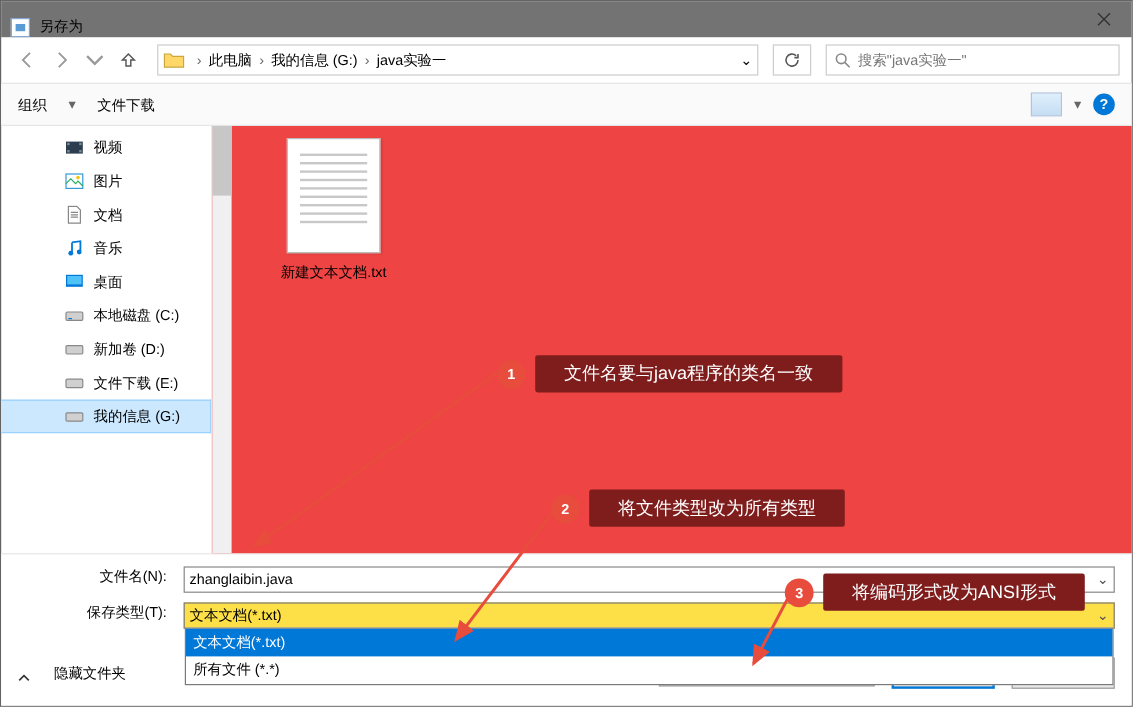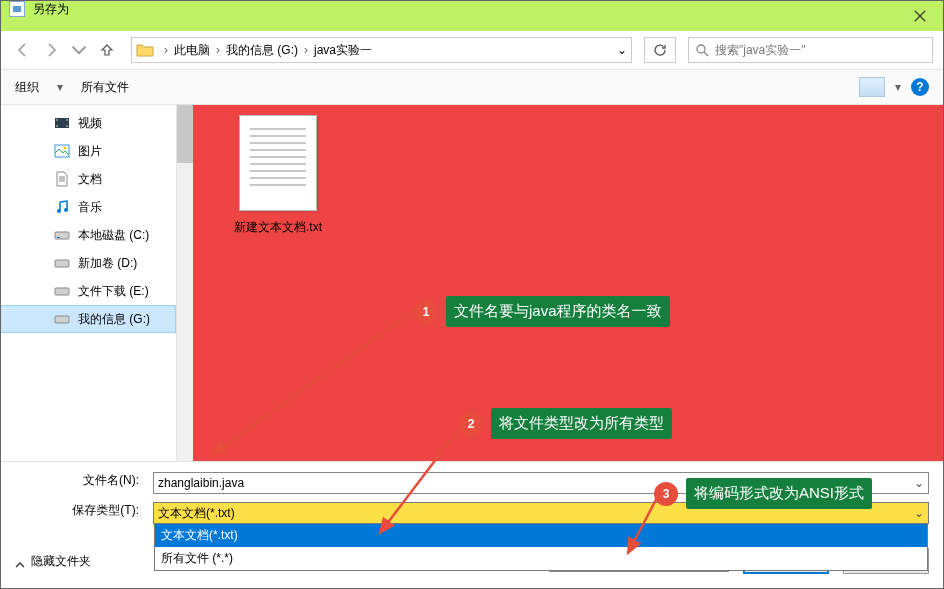--- a/index.html
+++ b/index.html
@@ -1,33 +1,33 @@
 <!DOCTYPE html>
 <html><head>
 <meta charset="utf-8">
 <style>
 *{box-sizing:border-box;margin:0;padding:0;font-family:"Microsoft YaHei","Segoe UI",sans-serif;font-size:12px}
 body{background:#fff;position:relative;width:944px;height:589px;overflow:hidden}
 .window{width:944px;height:589px;border:1px solid #646464;background:#fff;display:flex;flex-direction:column;position:relative}
-.titlebar{height:30px;display:flex;align-items:flex-start;padding:0 0 0 8px;background:#bef264}
+.titlebar{height:30px;display:flex;align-items:flex-end;padding:0 0 0 8px;background:#737373}
 .titlebar .icon{width:16px;height:16px;background:#fff;border:1px solid #87a8d4;margin-right:8px;display:flex;align-items:center;justify-content:center}
 .titlebar .icon::after{content:"";width:8px;height:6px;background:linear-gradient(#5b9bd5,#5b9bd5)}
 .titlebar .title{flex:1}
 .titlebar .close{width:46px;height:30px;display:flex;align-items:center;justify-content:center;font-size:14px}
 .navbar{height:38px;display:flex;align-items:center;padding:0 10px;gap:4px}
 .nav-arrow{width:24px;height:24px;display:flex;align-items:center;justify-content:center;color:#999}
 .nav-arrow svg{width:16px;height:16px}
 .nav-up{width:24px;height:24px;display:flex;align-items:center;justify-content:center;color:#555}
 .address{flex:1;height:26px;border:1px solid #ccc;display:flex;align-items:center;margin:0 8px;padding:0 4px}
 .address .folder-icon{width:18px;height:14px;margin-right:6px}
 .crumb{display:flex;align-items:center;gap:2px;font-size:12px}
 .crumb .sep{color:#666;padding:0 4px}
 .refresh{width:32px;height:26px;border:1px solid #ccc;display:flex;align-items:center;justify-content:center;color:#555;margin-right:8px}
 .search{width:245px;height:26px;border:1px solid #ccc;display:flex;align-items:center;padding:0 6px;gap:6px;color:#777}
-.toolbar{height:36px;border-top:1px solid #e5e5e5;border-bottom:1px solid #e5e5e5;background:#fafafa;display:flex;align-items:center;padding:0 14px;gap:18px}
+.toolbar{height:36px;border-top:1px solid #e5e5e5;border-bottom:1px solid #e5e5e5;background:#fafafa;display:flex;padding:10px 14px;gap:18px}
 .toolbar .right{margin-left:auto;display:flex;gap:10px;align-items:center}
 .view-icon{width:26px;height:20px;border:1px solid #b0c4de;background:linear-gradient(#dfeffc,#c5def3);display:inline-block}
 .help-icon{width:18px;height:18px;border-radius:50%;background:#0078d7;color:#fff;display:flex;align-items:center;justify-content:center;font-weight:bold}
 .body{flex:1;display:flex;min-height:0}
 .sidebar{width:176px;border-right:1px solid #e5e5e5;overflow:hidden;padding-top:4px}
 .sidebar .item{display:flex;align-items:center;height:28px;padding-left:53px;gap:8px;cursor:default}
 .sidebar .item.sel{background:#cce8ff;border:1px solid #99d1ff;border-left:none}
 .sidebar .iconbox{width:16px;height:16px;flex-shrink:0}
 .main{flex:1;position:relative;background:#ef4444}
 .scrollbar{position:absolute;top:0;left:0;width:16px;height:100%;background:#f0f0f0}
@@ -42,24 +42,24 @@
 .formrow .field.combo{position:relative;border:1px solid #7a7a7a;background:#fde047}
 .field .dd-btn{margin-left:auto;color:#555}
 .dropdown{position:absolute;left:0;top:100%;width:100%;border:1px solid #7a7a7a;background:#fff;z-index:5}
 .dropdown .opt{padding:3px 6px}
 .dropdown .opt.sel{background:#0078d7;color:#fff}
 .finalrow{display:flex;align-items:center;gap:14px;margin-top:24px}
 .finalrow .spacer{flex:1}
 .enc-sel{width:180px;height:22px;border:1px solid #888;background:#e9e9e9;padding:0 6px;display:flex;align-items:center}
 .btn{width:86px;height:26px;border:1px solid #999;background:#e9e9e9;display:flex;align-items:center;justify-content:center}
 .btn.primary{border:2px solid #0078d7;background:#e9e9e9}
-.hide-folders{display:flex;align-items:flex-end;gap:6px}
+.hide-folders{display:flex;align-items:flex-end;gap:20px}
 .callout{position:absolute;display:flex;align-items:center;z-index:20}
 .callout .num{width:24px;height:24px;border-radius:50%;background:#e74c3c;color:#fff;display:flex;align-items:center;justify-content:center;font-weight:bold;margin-right:8px}
-.callout .txt{background:#15803d;color:#fff;padding:6px 8px;font-size:15px;border-radius:2px}
+.callout .txt{background:#7f1d1d;color:#fff;padding:6px 24px;font-size:15px;border-radius:2px}
 .arrow{position:absolute;z-index:15;pointer-events:none}
 svg{display:block}
 </style>
 </head>
 <body>
 
 <div class="window">
   <div class="titlebar">
     <div class="icon"></div>
     <div class="title">另存为</div>
@@ -115,21 +115,21 @@
           <circle cx="6" cy="6" r="4" fill="none" stroke="#888" stroke-width="1.3"></circle>
           <path d="M9 9 L13 13" stroke="#888" stroke-width="1.3"></path>
         </svg>
       <span>搜索"java实验一"</span>
     </div>
   </div>
 
   <div class="toolbar">
     <span>组织</span>
     <span style="color:#666">▾</span>
-    <span>所有文件</span>
+    <span>文件下载</span>
     <div class="right">
       <span class="view-icon"></span>
       <span style="color:#666">▾</span>
       <span class="help-icon">?</span>
     </div>
   </div>
 
   <div class="body">
     <div class="sidebar">
       <div class="item">
@@ -157,20 +157,27 @@
           </svg>
           <span>文档</span>
         </div>
       <div class="item">
           <svg class="iconbox" viewBox="0 0 16 16">
             <path d="M6 3 L6 11 M6 3 L13 2 L13 10" stroke="#0078d7" stroke-width="1.5" fill="none"></path>
             <circle cx="5" cy="12" r="2" fill="#0078d7"></circle>
             <circle cx="12" cy="11" r="2" fill="#0078d7"></circle>
           </svg>
           <span>音乐</span>
+        </div>
+      <div class="item">
+          <svg class="iconbox" viewBox="0 0 16 16">
+            <rect x="1" y="2" width="14" height="10" fill="#0078d7"></rect>
+            <rect x="2" y="3" width="12" height="7" fill="#4fc3f7"></rect>
+          </svg>
+          <span>桌面</span>
         </div>
       <div class="item">
           <svg class="iconbox" viewBox="0 0 16 16">
             <rect x="1" y="5" width="14" height="7" rx="1" fill="#d0d0d0" stroke="#888"></rect>
             <rect x="3" y="10" width="3" height="1" fill="#0078d7"></rect>
           </svg>
           <span>本地磁盘 (C:)</span>
         </div>
       <div class="item">
           <svg class="iconbox" viewBox="0 0 16 16">

